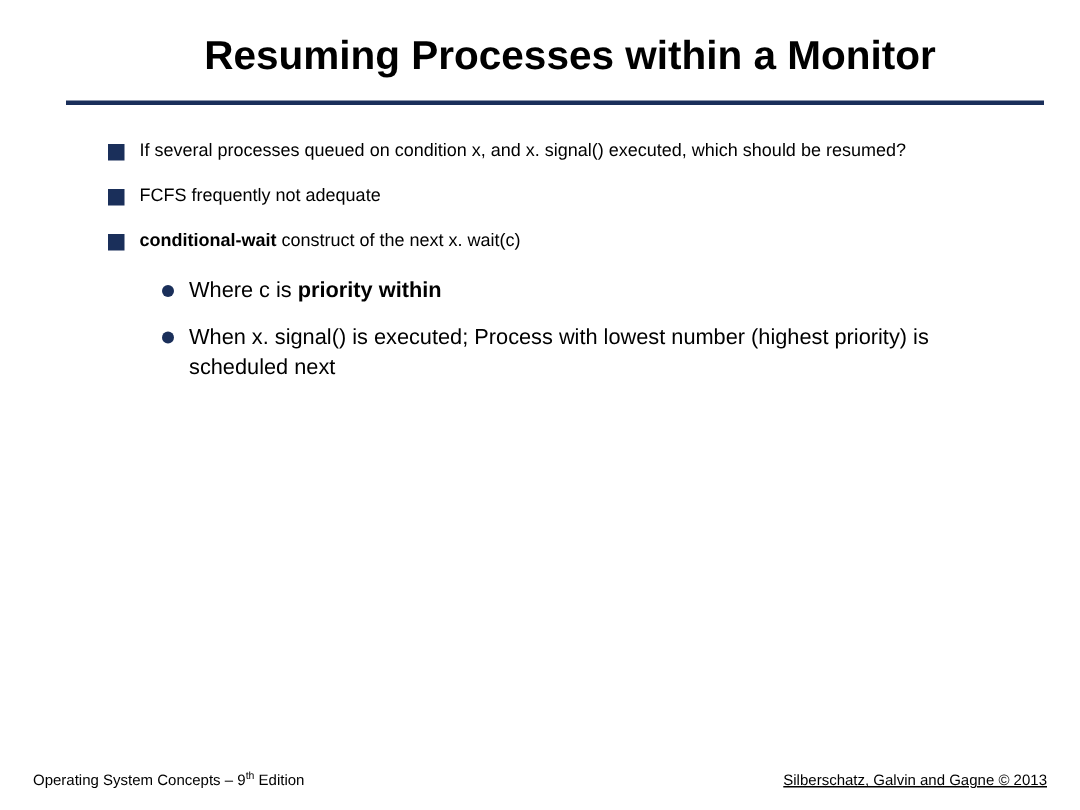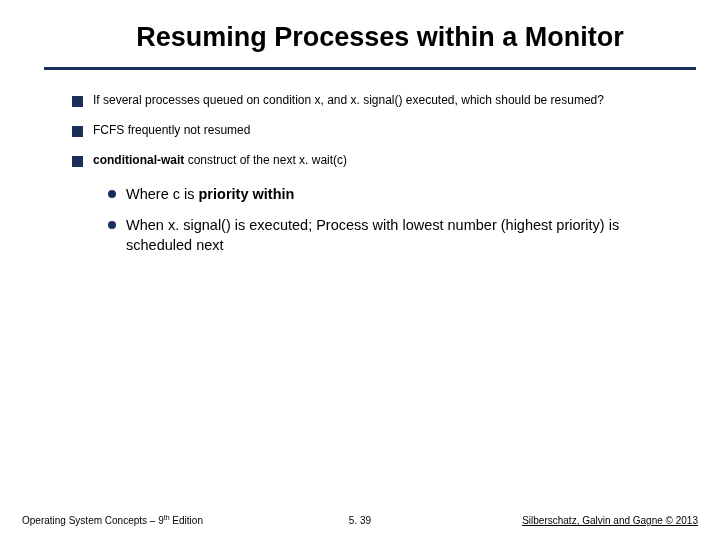--- a/index.html
+++ b/index.html
@@ -100,21 +100,21 @@
 
   <div class="content">
 
     <div class="bullet">
       <div class="sq"></div>
       <div class="bullet-text">If several processes queued on condition x, and x. signal() executed, which should be resumed?</div>
     </div>
 
     <div class="bullet">
       <div class="sq"></div>
-      <div class="bullet-text">FCFS frequently not resumed</div>
+      <div class="bullet-text">FCFS frequently not adequate</div>
     </div>
 
     <div class="bullet">
       <div class="sq"></div>
       <div class="bullet-text">
         <span class="b">conditional-wait</span><span> construct of the next x. wait(c)</span>
       </div>
     </div>
 
     <div class="subbullets">
@@ -129,17 +129,16 @@
         <div class="bullet-text">When x. signal() is executed; Process with lowest number (highest priority) is scheduled next</div>
       </div>
     </div>
 
   </div>
 
   <div class="footer">
     <div class="left">
       <span>Operating System Concepts – 9</span><span class="sup">th</span><span> Edition</span>
     </div>
-    <div class="center">5. 39</div>
     <div class="right">Silberschatz, Galvin and Gagne © 2013</div>
   </div>
 
 </div>
 
 </body></html>

